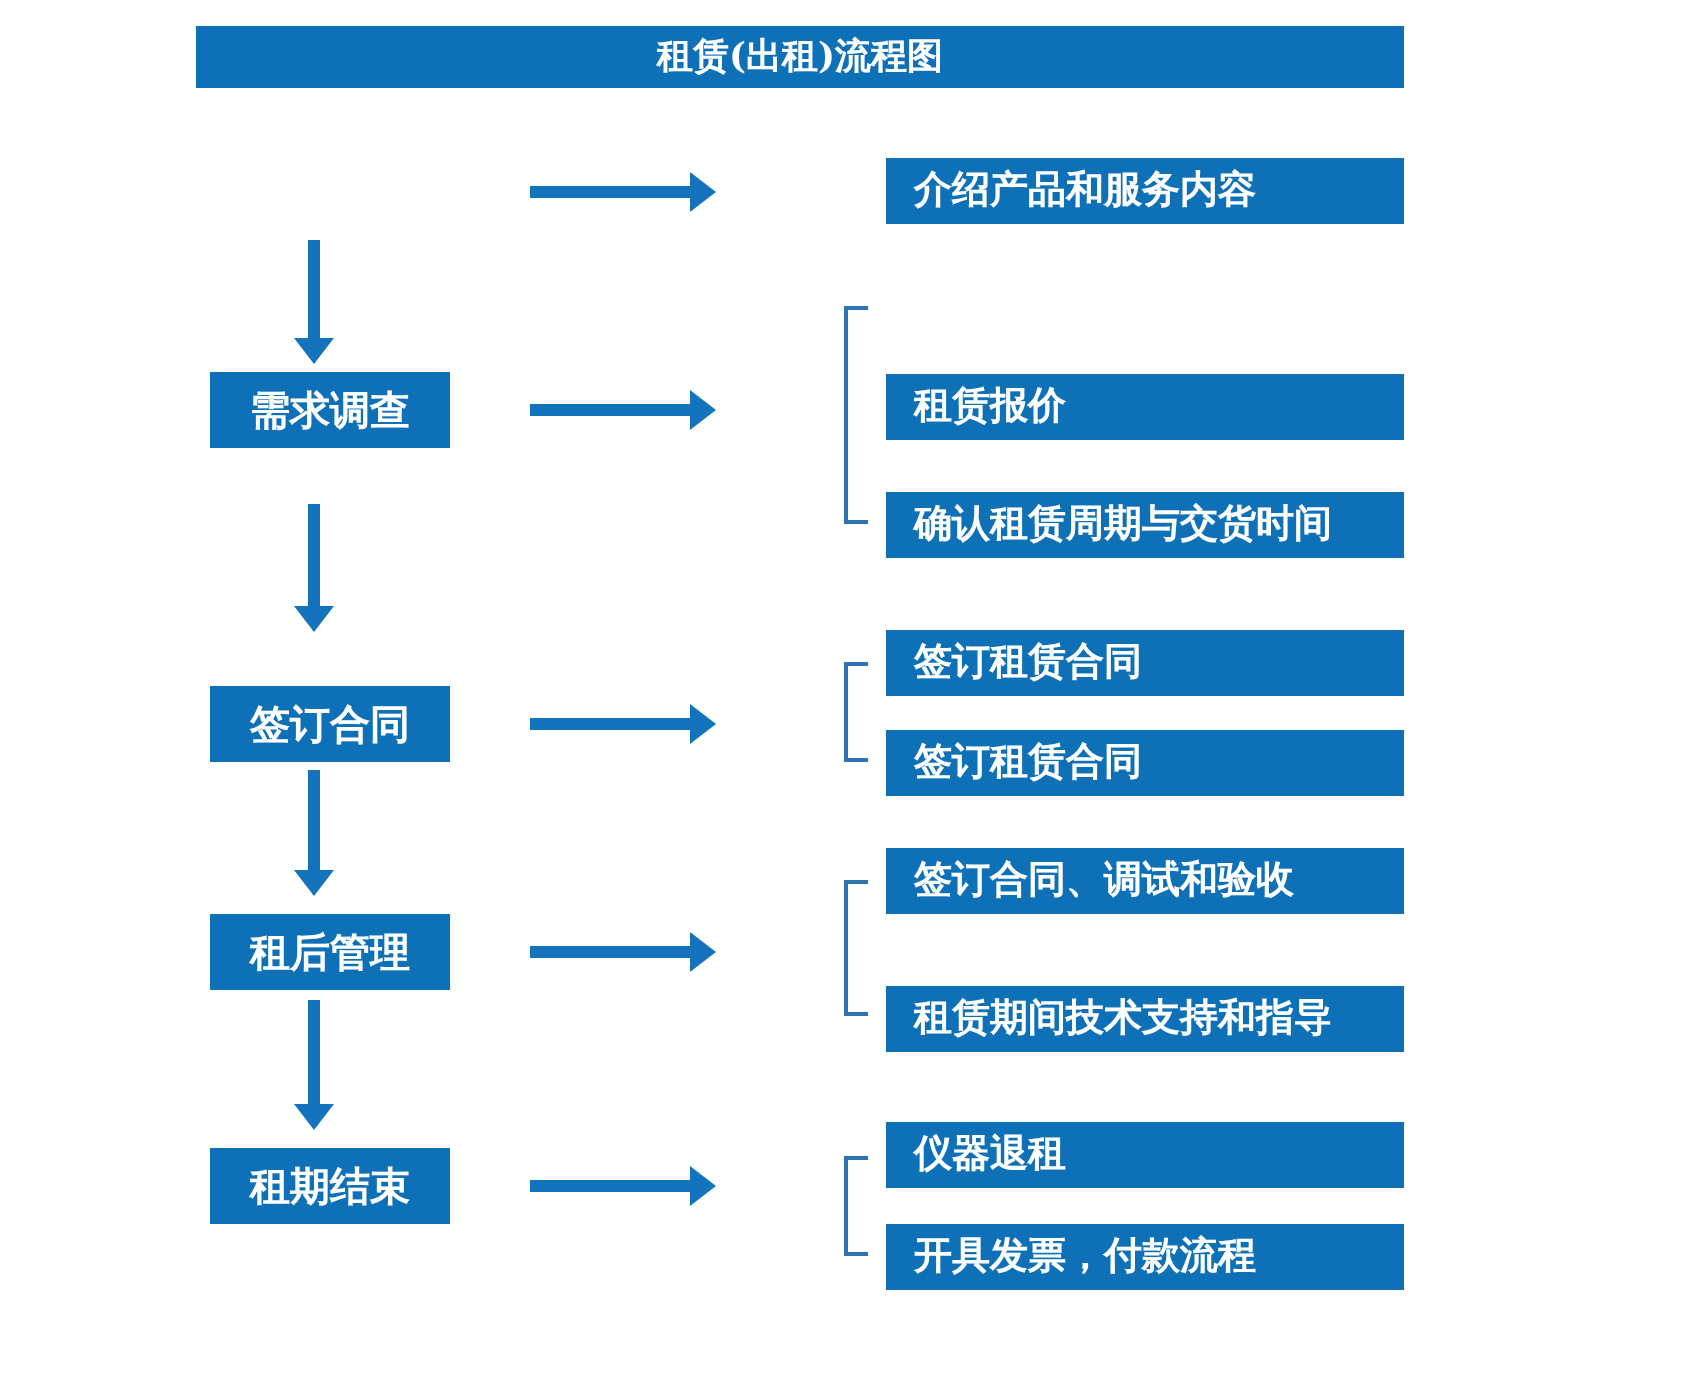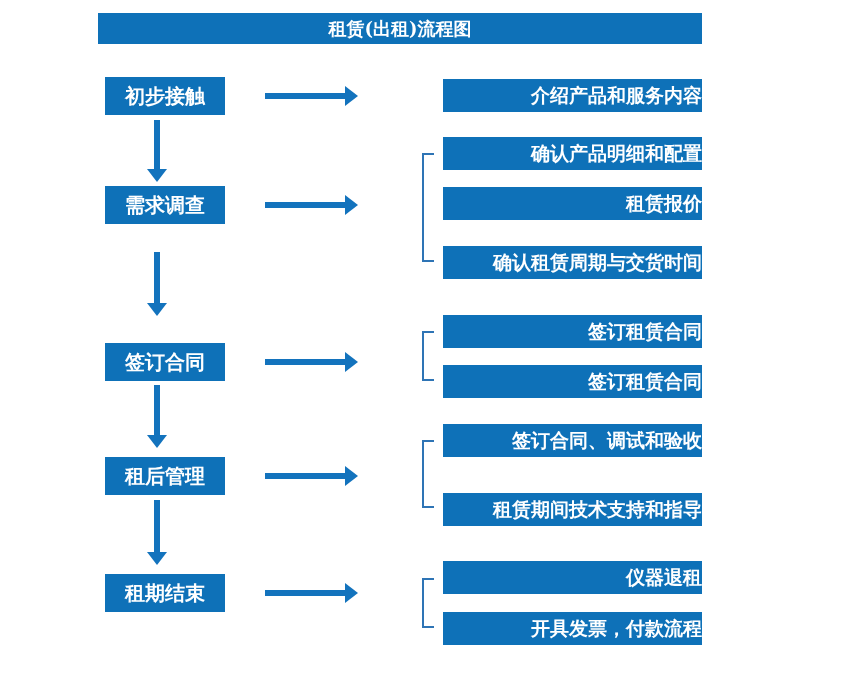--- a/index.html
+++ b/index.html
@@ -45,21 +45,20 @@
     position: absolute;
     left: 443px;
     width: 259px; height: 33px;
     background: var(--box-blue);
     color: var(--text-white);
     font-weight: bold;
     font-size: 19px;
     line-height: 33px;
     padding-left: 14px;
     white-space: nowrap;
-    text-align: right;
   }
   .v-arrow { position: absolute; left: 147px; width: 20px; }
   .v-arrow .shaft {
     position: absolute; left: 7px; top: 0; bottom: 11px; width: 6px;
     background: var(--arrow-blue); display: block;
   }
   .v-arrow .head {
     position: absolute; bottom: 0; left: 0; width: 0; height: 0; display: block;
     border-left: 10px solid transparent;
     border-right: 10px solid transparent;
@@ -87,21 +86,20 @@
 </style>
 </head>
 <body>
 
 <div class="canvas">
 
   <div class="title-bar">
     <span>租赁(出租)流程图</span>
   </div>
 
-  <div class="stage" style="top:77px">初步接触</div>
   <div class="stage" style="top:186px">需求调查</div>
   <div class="stage" style="top:343px">签订合同</div>
   <div class="stage" style="top:574px">租期结束</div>
   <div class="stage" style="top:457px">租后管理</div>
 
   <div class="v-arrow" style="top:120px;height:62px">
       <i class="shaft"></i>
       <i class="head"></i>
     </div>
   <div class="v-arrow" style="top:252px;height:64px">
@@ -137,21 +135,20 @@
       <i class="shaft"></i>
       <i class="head"></i>
     </div>
 
   <div class="bracket" style="top:153px;height:109px"></div>
   <div class="bracket" style="top:331px;height:50px"></div>
   <div class="bracket" style="top:440px;height:68px"></div>
   <div class="bracket" style="top:578px;height:50px"></div>
 
   <div class="detail" style="top:79px">介绍产品和服务内容</div>
-  <div class="detail" style="top:137px">确认产品明细和配置</div>
   <div class="detail" style="top:187px">租赁报价</div>
   <div class="detail" style="top:315px">签订租赁合同</div>
   <div class="detail" style="top:246px">确认租赁周期与交货时间</div>
   <div class="detail" style="top:365px">签订租赁合同</div>
   <div class="detail" style="top:424px">签订合同、调试和验收</div>
   <div class="detail" style="top:493px">租赁期间技术支持和指导</div>
   <div class="detail" style="top:561px">仪器退租</div>
   <div class="detail" style="top:612px">开具发票，付款流程</div>
 
 </div>

